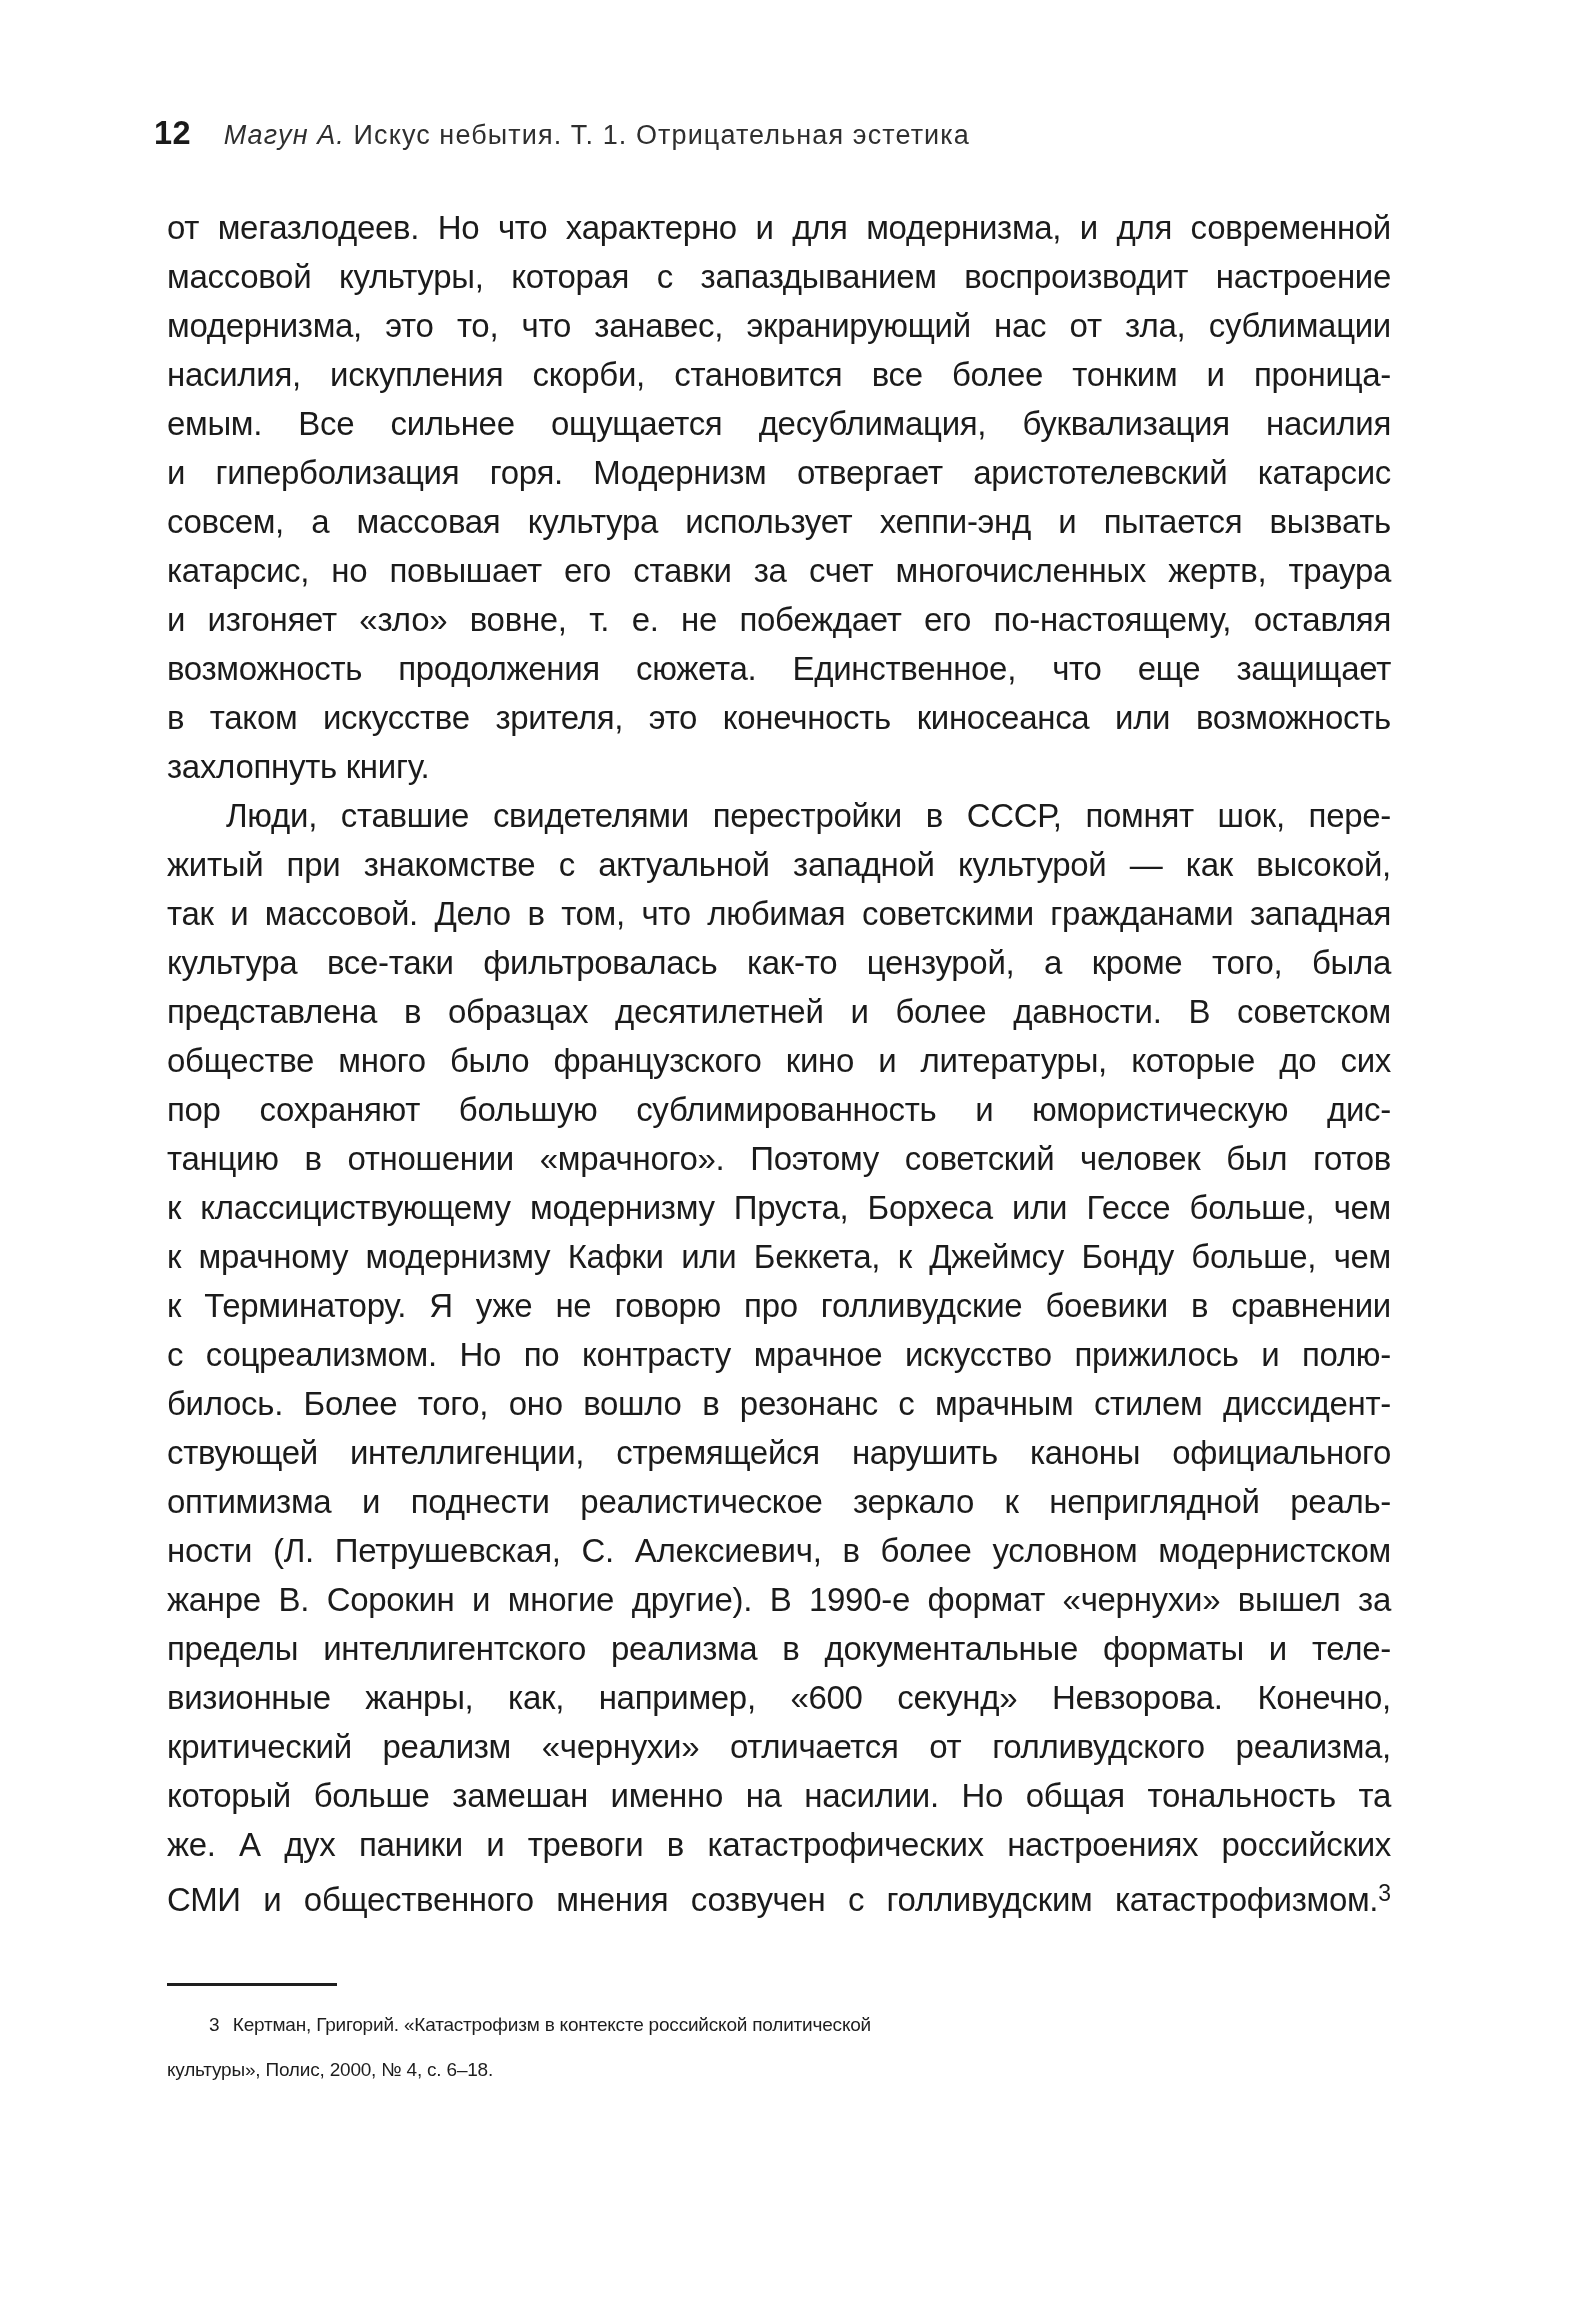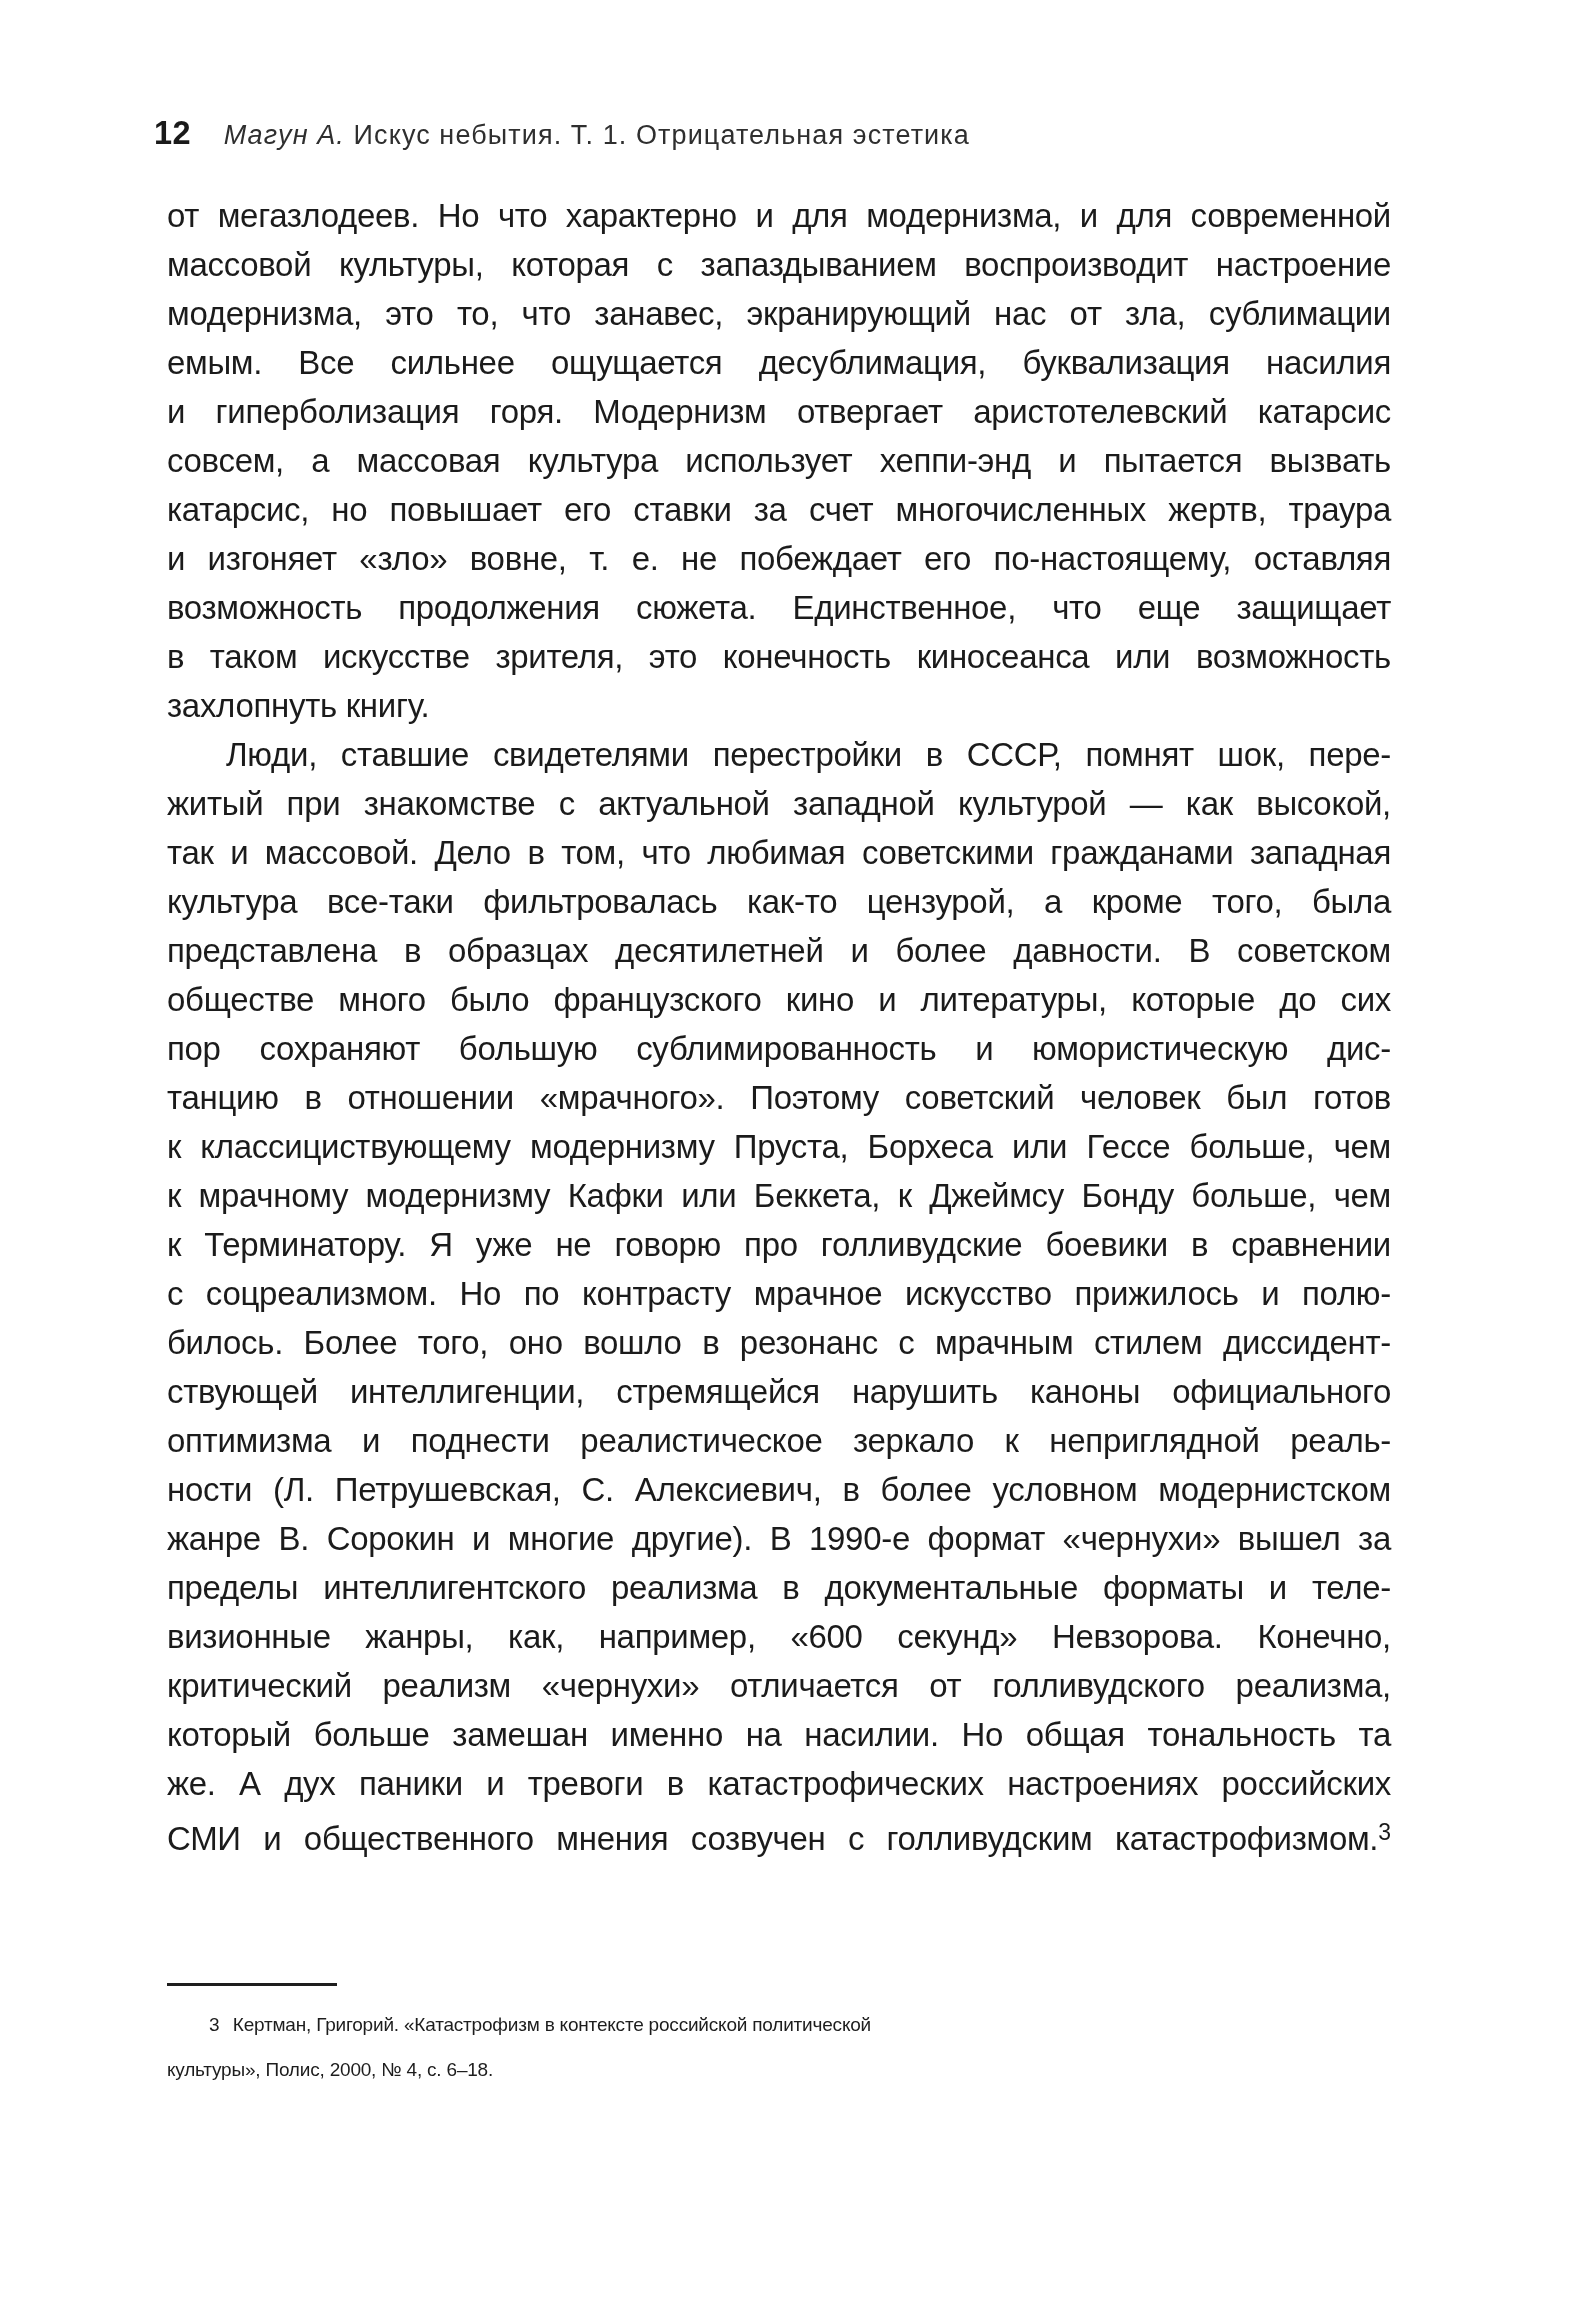--- a/index.html
+++ b/index.html
@@ -19,21 +19,21 @@
   }
   .pagenum{
     font-size:32.5px;font-weight:700;color:#1a1a1a;letter-spacing:0.5px;
   }
   .running-title{
     margin-left:32.5px;font-size:27px;color:#2f2f2f;letter-spacing:1.1px;
   }
   .running-title em{}
   
   .body{
-    position:absolute;left:167px;top:191px;width:1224px;
+    position:absolute;left:167px;top:203px;width:1224px;
     font-size:33px;line-height:49px;letter-spacing:-0.3px;
     color:#1b1b1b;
   }
   .para .line{
     text-align:justify;text-align-last:justify;
     height:49px;overflow:visible;white-space:normal;
   }
   .para .line.ragged{text-align-last:left;}
   .para.indent-first .line:first-child{text-indent:59px;}
   .lastline{
@@ -64,20 +64,21 @@
   <div class="header">
     <span class="pagenum">12</span>
     <span class="running-title"><em>Магун А.</em><span> Искус небытия. Т. 1. Отрицательная эстетика</span></span>
   </div>
 
   <div class="body">
     <div class="para">
         <div class="line">от мегазлодеев. Но что характерно и для модернизма, и для современной</div>
         <div class="line">массовой культуры, которая с запаздыванием воспроизводит настроение</div>
         <div class="line">модернизма, это то, что занавес, экранирующий нас от зла, сублимации</div>
+        <div class="line">насилия, искупления скорби, становится все более тонким и проница-</div>
         <div class="line">емым. Все сильнее ощущается десублимация, буквализация насилия</div>
         <div class="line">и гиперболизация горя. Модернизм отвергает аристотелевский катарсис</div>
         <div class="line">совсем, а массовая культура использует хеппи-энд и пытается вызвать</div>
         <div class="line">катарсис, но повышает его ставки за счет многочисленных жертв, траура</div>
         <div class="line">и изгоняет «зло» вовне, т. е. не побеждает его по-настоящему, оставляя</div>
         <div class="line">возможность продолжения сюжета. Единственное, что еще защищает</div>
         <div class="line">в таком искусстве зрителя, это конечность киносеанса или возможность</div>
         <div class="line ragged">захлопнуть книгу.</div>
       </div>
     <div class="para indent-first">

